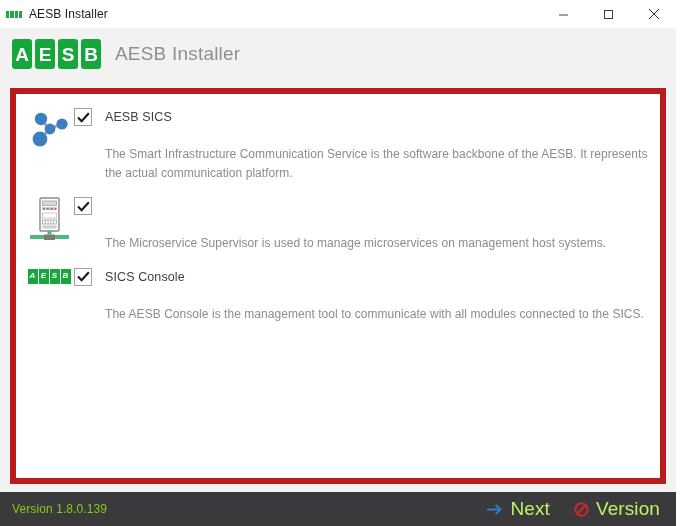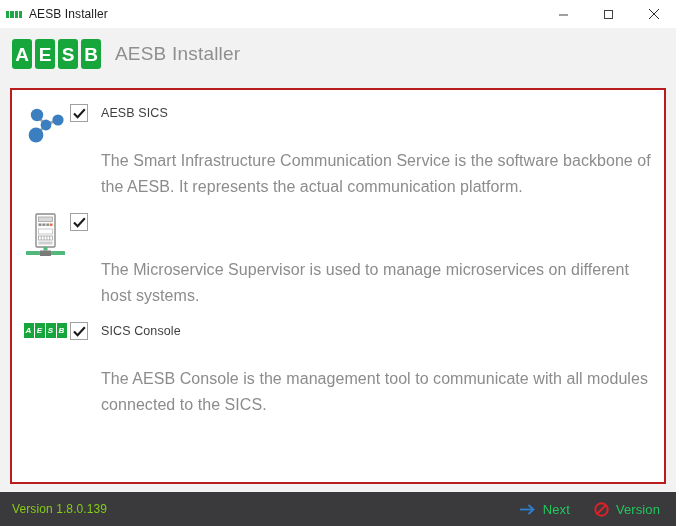--- a/index.html
+++ b/index.html
@@ -117,21 +117,21 @@
     flex: 1 1 auto;
     background: #f2f2f2;
     padding: 8px 10px 8px 10px;
     box-sizing: border-box;
     display: flex;
     min-height: 0;
   }
   .card {
     flex: 1 1 auto;
     background: #ffffff;
-    border: 2px solid #b91c1c;
+    border: 6px solid #b91c1c;
     box-sizing: border-box;
     padding: 6px 0 0 0;
     overflow: hidden;
   }
 
   .item {
     display: flex;
     padding: 6px 10px 6px 8px;
     box-sizing: border-box;
   }
@@ -165,22 +165,22 @@
   }
   .checkbox svg { display: block; }
   .item-title {
     margin-left: 13px;
     font-size: 12.5px;
     color: #3f3f3f;
     letter-spacing: 0.1px;
   }
   .item-desc {
     margin-left: 31px;
-    margin-top: 24px;
-    font-size: 16px;
+    margin-top: 17px;
+    font-size: 12px;
     color: #8c8c8c;
     line-height: 1.6;
     max-width: 575px;
     letter-spacing: 0.05px;
   }
 
   
   .mini-logo {
     display: flex;
     gap: 1px;
@@ -216,22 +216,22 @@
   }
   .footer-spacer { flex: 1 1 auto; }
   .footer-btn {
     display: flex;
     align-items: center;
     gap: 7px;
     margin-left: 20px;
     background: transparent;
     border: none;
     padding: 2px 2px;
-    color: #22c55e;
-    font-size: 13px;
+    color: #bef264;
+    font-size: 19px;
     font-family: "Liberation Sans", sans-serif;
     letter-spacing: 0.1px;
   }
   .footer-btn svg { display: block; }
 </style>
 </head>
 <body>
 
 <div class="window">
 
@@ -324,21 +324,21 @@
           </svg>
         </div>
         <div class="item-body">
           <div class="item-head">
             <span class="checkbox">
               <svg width="13" height="11" viewBox="0 0 13 11">
                   <polyline points="1,5.5 4.6,9.2 11.8,1.2" fill="none" stroke="#1a1a1a" stroke-width="2.1"></polyline>
                 </svg>
             </span>
           </div>
-          <div class="item-desc">The Microservice Supervisor is used to manage microservices on different host systems.</div>
+          <div class="item-desc">The Microservice Supervisor is used to manage microservices on management host systems.</div>
         </div>
       </div>
 
       <div class="item">
         <div class="item-icon">
           <div class="mini-logo">
             <i>A</i>
             <i>E</i>
             <i>S</i>
             <i>B</i>

